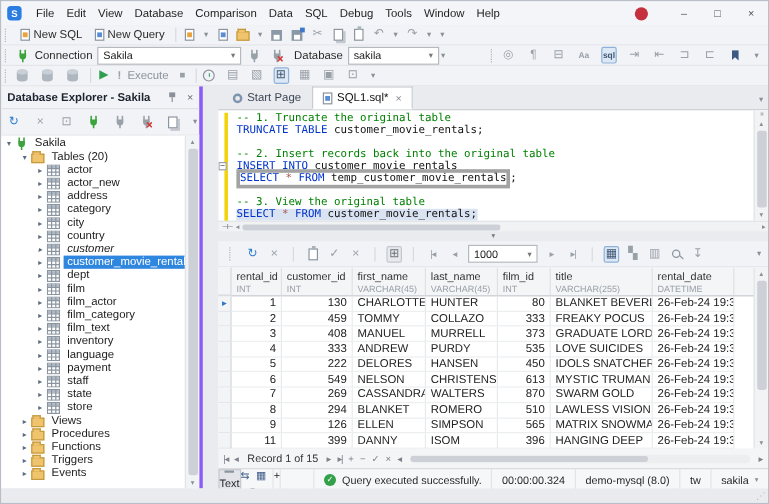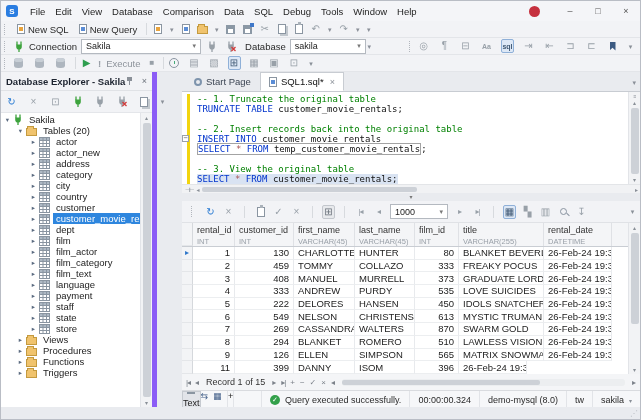--- a/index.html
+++ b/index.html
@@ -51,21 +51,21 @@
   .clock{width:10px;height:10px;border:1px solid #8a95a1;border-radius:50%;display:inline-block;position:relative;}
   .clock::after{content:"";position:absolute;left:4px;top:2px;width:1px;height:3px;background:#4a7;}
   .bkm{width:6px;height:9px;background:#3b5a82;display:inline-block;clip-path:polygon(0 0,100% 0,100% 100%,50% 70%,0 100%);}
   .mag{width:7px;height:7px;border:1px solid #8a95a1;border-radius:50%;display:inline-block;position:relative;}
   .mag::after{content:"";position:absolute;left:5px;top:5px;width:4px;height:1px;background:#8a95a1;transform:rotate(45deg);}
   .pin{width:8px;height:10px;display:inline-block;position:relative;}
   .pin::before{content:"";position:absolute;left:1px;top:1px;width:5px;height:4px;background:#8a9098;}
   .pin::after{content:"";position:absolute;left:3px;top:5px;width:1px;height:4px;background:#8a9098;}
   .ring{width:8px;height:8px;border:2px solid #7e94ad;border-radius:50%;display:inline-block;}
   
-  #explorer{position:absolute;left:0;top:71px;width:156px;bottom:12px;background:#f2f3f6;border-right:5px solid #8b5cf6;}
+  #explorer{position:absolute;left:0;top:71px;width:168px;bottom:12px;background:#f2f3f6;border-right:3px solid #8b5cf6;}
   #exp-head{height:19px;display:flex;align-items:center;padding:0 5px;border-bottom:1px solid #e0e2e6;}
   #exp-title{font-weight:bold;color:#1d2430;flex:1;}
   #exp-tools{height:21px;display:flex;align-items:center;padding:0 4px;gap:9px;}
   #tree{position:absolute;left:0;top:40px;right:0;bottom:0;background:#fff;overflow:hidden;border-top:1px solid #e4e6ea;}
   #tree-rows{position:absolute;left:0;top:1px;right:12px;}
   .trow{display:flex;align-items:center;height:11px;white-space:nowrap;}
   .texp{width:9px;font-size:6.5px;color:#5b6b80;text-align:center;flex:none;}
   .tico{margin:0 3px 0 1px;display:inline-flex;flex:none;}
   .tlabel{padding:0 3px;color:#1c1c1c;}
   .tlabel.sel{background:#2e86de;color:#fff;}
@@ -81,21 +81,21 @@
   .tclose{color:#8a9098;font-size:9px;margin-left:2px;}
   #tabrow-dd{margin-left:auto;margin-bottom:4px;margin-right:4px;font-size:7px;color:#8a9098;}
   
   #editor{position:absolute;left:0;top:20px;right:0;height:92px;background:#fff;}
   #code{position:absolute;left:0;top:0;right:13px;bottom:0;overflow:hidden;padding-top:2px;}
   #changebar{position:absolute;left:5px;top:2px;width:3px;height:91px;background:#f2d40e;}
   .eline{height:10px;line-height:10px;font-family:"DejaVu Sans Mono",monospace;font-size:9px;
     white-space:pre;padding-left:15px;position:relative;}
   .kw{color:#0033cc;}.com{color:#008000;}.op{color:#aa5555;}.pl{color:#111;}
   .linehl{background:#d9e3f2;}
-  .sbox{border:1px solid #a3a3a3;}
+  .sbox{border:3px solid #a3a3a3;}
   .foldm{position:absolute;left:0px;top:1px;width:7px;height:7px;border:1px solid #9aa0a8;background:#fff;
     font-size:7px;line-height:5px;text-align:center;color:#555;}
   #ed-vsb{top:0;height:92px;}
   
   #ed-hsb{position:absolute;left:0;top:112px;right:0;height:9px;background:#f1f2f4;border-top:1px solid #e3e5e8;
     display:flex;align-items:center;font-size:6px;color:#8a9098;}
   #ed-hsb .thumb{height:5px;background:#cdd1d7;border-radius:2px;width:215px;margin-left:3px;}
   #splithandle{font-size:6px;color:#7c828a;margin:0 3px;letter-spacing:-1px;}
   #splitter{position:absolute;left:0;top:121px;right:0;height:8px;background:#e9ebef;text-align:center;
     font-size:6px;color:#777;line-height:8px;}
@@ -398,21 +398,21 @@
             <span class="texp">▸</span>
             <span class="tico">
               <svg width="11" height="10">
                 <rect x="0.5" y="0.5" width="10" height="9" fill="#fff" stroke="#8a95a1"></rect>
                 <rect x="1" y="1" width="9" height="2" fill="#aeb9c4"></rect>
                 <path d="M0.5 3.5h10M0.5 6.5h10M4 0.5v9M7.5 0.5v9" stroke="#8a95a1" fill="none"></path>
               </svg>
             </span>
             <span class="tlabel">country</span>
           </div>
-          <div class="trow" style="padding-left: 28px;">
+          <div class="trow" style="padding-left: 28px; font-style: italic;">
             <span class="texp">▸</span>
             <span class="tico">
               <svg width="11" height="10">
                 <rect x="0.5" y="0.5" width="10" height="9" fill="#fff" stroke="#8a95a1"></rect>
                 <rect x="1" y="1" width="9" height="2" fill="#aeb9c4"></rect>
                 <path d="M0.5 3.5h10M0.5 6.5h10M4 0.5v9M7.5 0.5v9" stroke="#8a95a1" fill="none"></path>
               </svg>
             </span>
             <span class="tlabel">customer</span>
           </div>
@@ -484,20 +484,31 @@
           </div>
           <div class="trow" style="padding-left: 28px;">
             <span class="texp">▸</span>
             <span class="tico">
               <svg width="11" height="10">
                 <rect x="0.5" y="0.5" width="10" height="9" fill="#fff" stroke="#8a95a1"></rect>
                 <rect x="1" y="1" width="9" height="2" fill="#aeb9c4"></rect>
                 <path d="M0.5 3.5h10M0.5 6.5h10M4 0.5v9M7.5 0.5v9" stroke="#8a95a1" fill="none"></path>
               </svg>
             </span>
+            <span class="tlabel">inventory</span>
+          </div>
+          <div class="trow" style="padding-left: 28px;">
+            <span class="texp">▸</span>
+            <span class="tico">
+              <svg width="11" height="10">
+                <rect x="0.5" y="0.5" width="10" height="9" fill="#fff" stroke="#8a95a1"></rect>
+                <rect x="1" y="1" width="9" height="2" fill="#aeb9c4"></rect>
+                <path d="M0.5 3.5h10M0.5 6.5h10M4 0.5v9M7.5 0.5v9" stroke="#8a95a1" fill="none"></path>
+              </svg>
+            </span>
             <span class="tlabel">language</span>
           </div>
           <div class="trow" style="padding-left: 28px;">
             <span class="texp">▸</span>
             <span class="tico">
               <svg width="11" height="10">
                 <rect x="0.5" y="0.5" width="10" height="9" fill="#fff" stroke="#8a95a1"></rect>
                 <rect x="1" y="1" width="9" height="2" fill="#aeb9c4"></rect>
                 <path d="M0.5 3.5h10M0.5 6.5h10M4 0.5v9M7.5 0.5v9" stroke="#8a95a1" fill="none"></path>
               </svg>
@@ -557,20 +568,27 @@
               <span class="fol"></span>
             </span>
             <span class="tlabel">Functions</span>
           </div>
           <div class="trow" style="padding-left: 15px;">
             <span class="texp">▸</span>
             <span class="tico">
               <span class="fol"></span>
             </span>
             <span class="tlabel">Triggers</span>
+          </div>
+          <div class="trow" style="padding-left: 15px;">
+            <span class="texp">▸</span>
+            <span class="tico">
+              <span class="fol"></span>
+            </span>
+            <span class="tlabel">Events</span>
           </div>
         </div>
       <div class="vsb">
         <span style="margin-top:1px">▴</span>
         <span class="thumb" style="flex:1;margin:2px 0;"></span>
         <span style="margin-bottom:1px">▾</span>
       </div>
     </div>
   </div>
 
@@ -780,20 +798,21 @@
             <span class="gc" style="width: 68px; flex: 0 0 auto;">26-Feb-24 19:38:00</span>
             <span class="gc gfill"></span>
           </div>
           <div class="grow">
             <span class="rind"></span>
             <span class="gc num" style="width: 42px; flex: 0 0 auto;">11</span>
             <span class="gc num" style="width: 59px; flex: 0 0 auto;">399</span>
             <span class="gc" style="width: 61px; flex: 0 0 auto;">DANNY</span>
             <span class="gc" style="width: 60px; flex: 0 0 auto;">ISOM</span>
             <span class="gc num" style="width: 44px; flex: 0 0 auto;">396</span>
+            <span class="gc" style="width: 85px; flex: 0 0 auto;">HANGING DEEP</span>
             <span class="gc" style="width: 68px; flex: 0 0 auto;">26-Feb-24 19:38:00</span>
             <span class="gc gfill"></span>
           </div>
         </div>
     </div>
     <div class="vsb" id="grid-vsb">
       <span style="margin-top:1px">▴</span>
       <span class="thumb" style="height:60%;margin:2px 0;"></span>
       <span style="margin-top:auto;margin-bottom:1px">▾</span>
     </div>

